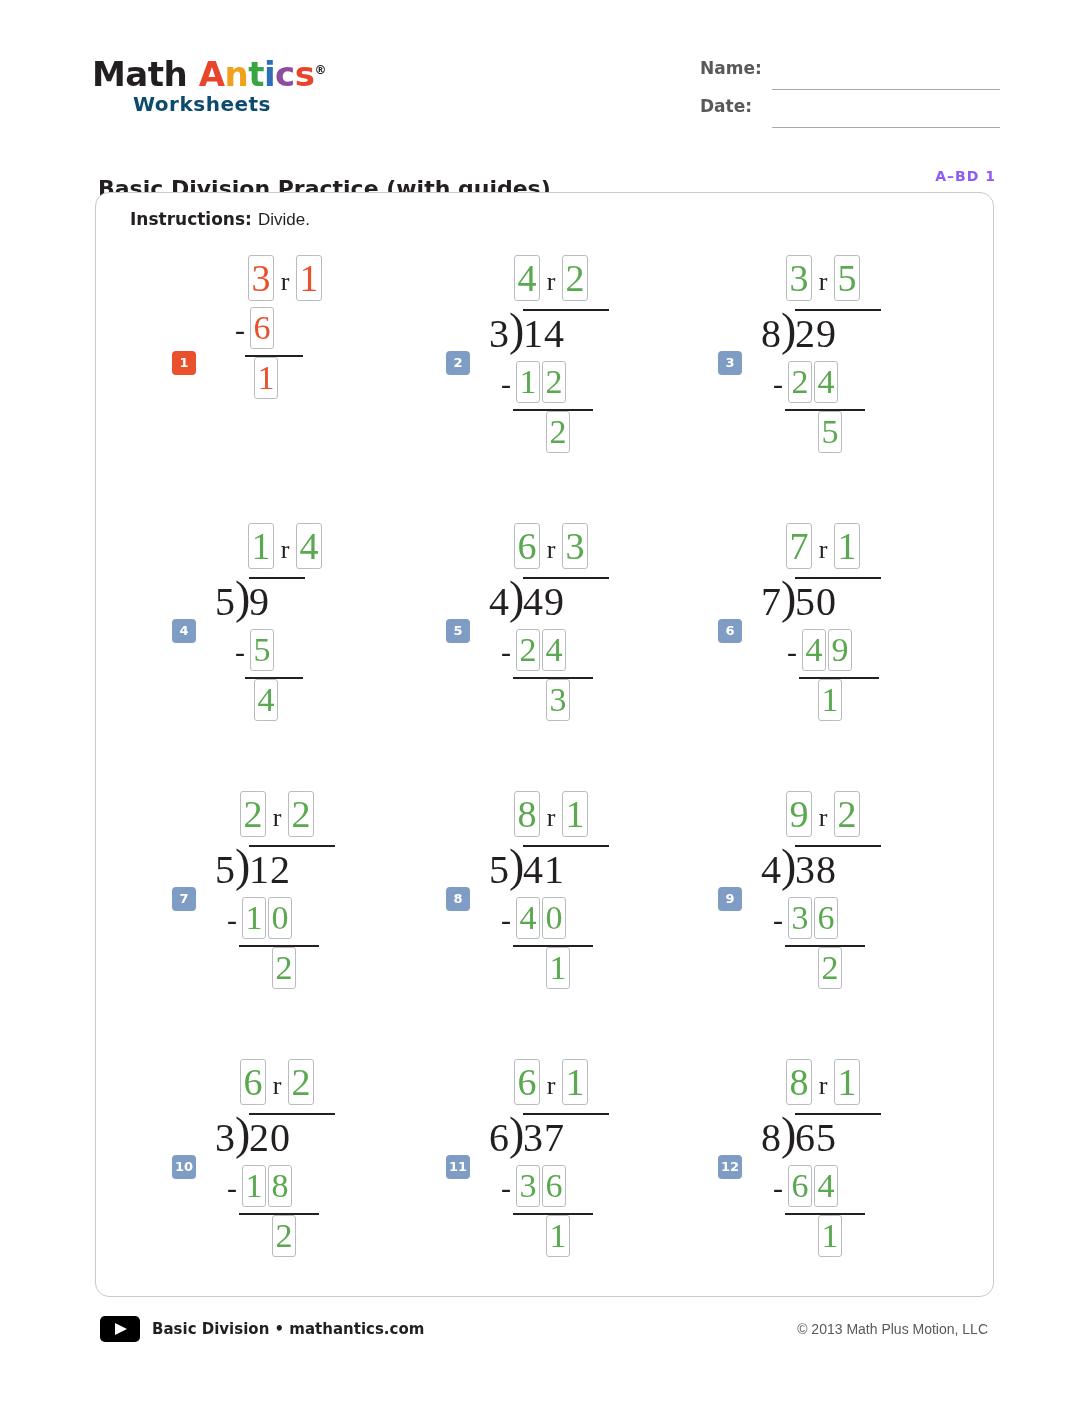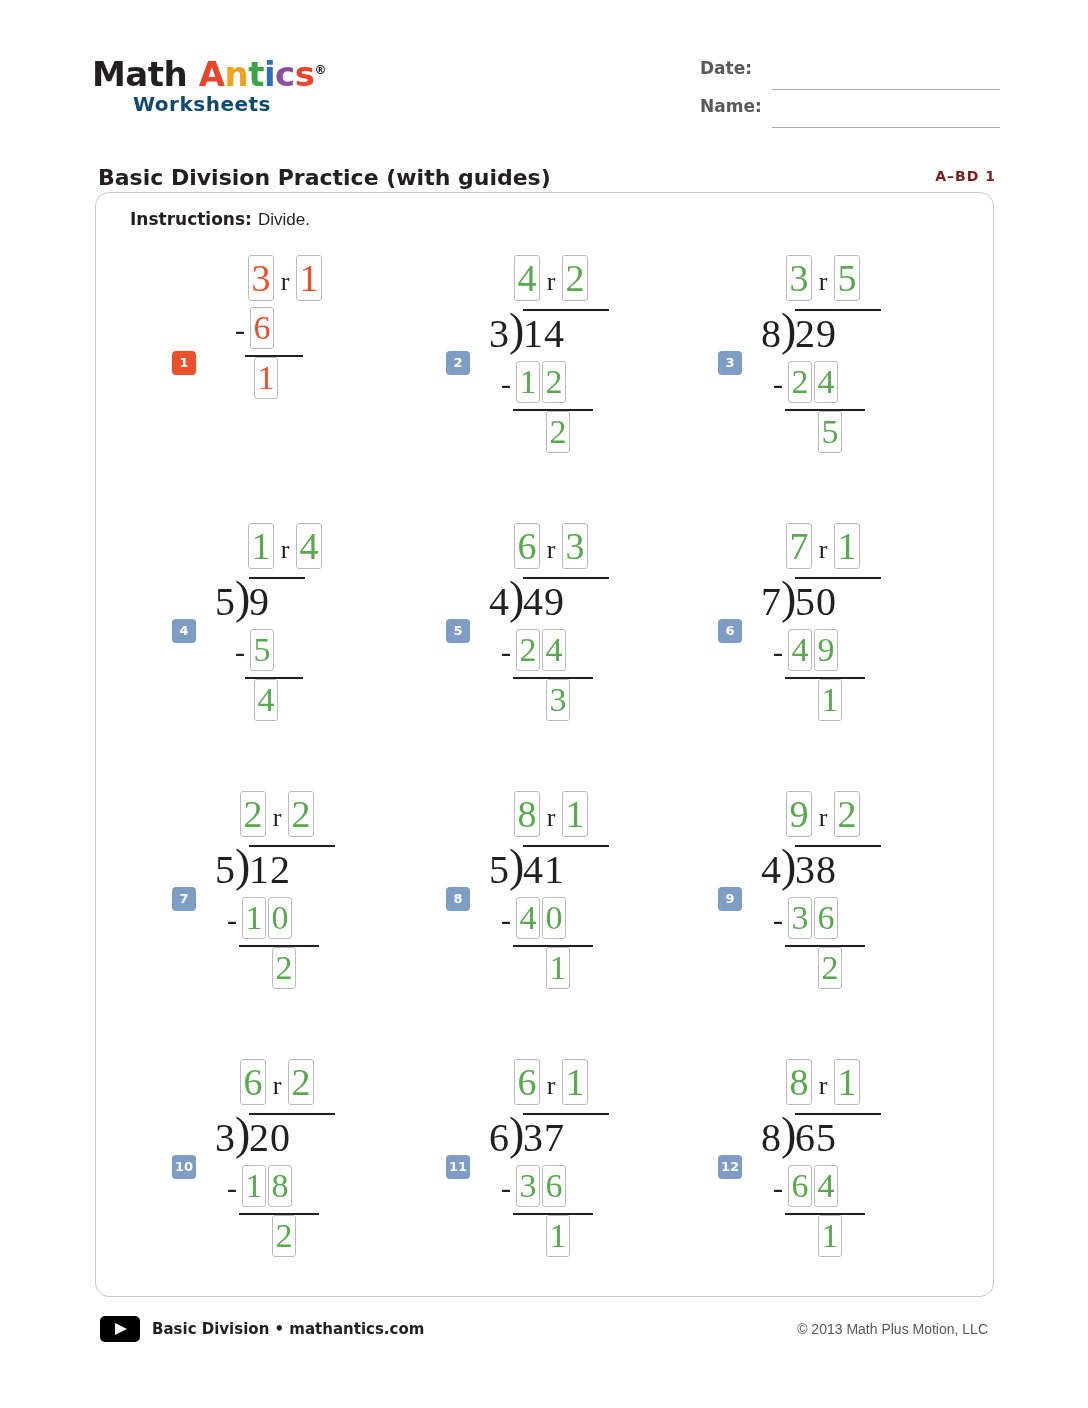--- a/index.html
+++ b/index.html
@@ -86,34 +86,34 @@
   
   .title-row {
     position: absolute;
     top: 160px;
     left: 0;
     width: 1088px;
   }
   .worksheet-title {
     position: absolute;
     left: 98px;
-    top: 5px;
+    top: 16px;
     font-family: "DejaVu Sans", sans-serif;
     font-weight: bold;
     font-size: 22px;
     color: #231f20;
   }
   .sheet-code {
     position: absolute;
     right: 92px;
     top: 8px;
     font-family: "DejaVu Sans", sans-serif;
     font-weight: bold;
     font-size: 14px;
-    color: #7f1d1d;
+    color: #8b5cf6;
     letter-spacing: 1px;
   }
 
   
   .panel {
     position: absolute;
     left: 95px;
     top: 192px;
     width: 899px;
     height: 1105px;
@@ -342,25 +342,25 @@
   <div class="logo">
     <div class="logo-line1">
       <span class="m">M</span><span class="m">a</span><span class="m">t</span><span class="m">h</span>
       <span class="a1">A</span><span class="n">n</span><span class="t">t</span><span class="i">i</span><span class="c">c</span><span class="s">s</span><span class="reg">®</span>
     </div>
     <div class="logo-line2">Worksheets</div>
   </div>
 
   <div class="name-date">
     <div class="nd-row">
-      <span class="nd-label">Date:</span>
+      <span class="nd-label">Name:</span>
       <span class="nd-line"></span>
     </div>
     <div class="nd-row">
-      <span class="nd-label">Name:</span>
+      <span class="nd-label">Date:</span>
       <span class="nd-line"></span>
     </div>
   </div>
 </div>
 
 <div class="title-row">
   <div class="worksheet-title">Basic Division Practice (with guides)</div>
   <div class="sheet-code">A–BD  1</div>
 </div>
 
@@ -414,21 +414,21 @@
             <div class="divline" style="position: relative;"><span class="divisor">4</span><span class="bracket">)</span><span class="dividend">49</span><div class="overbar" style="left: 40px; width: 86px; top: 2px; position: absolute;"></div></div>
             <div class="subrow" style="margin-left: 14px;"><span class="minus">-</span><span class="subdigits"><span class="digit green boxed">2</span><span class="digit green boxed">4</span></span><div class="ruler" style="left: 16px; width: 80px; bottom: 0px;"></div></div>
             <div class="remrow" style="margin-left: 62px;"><span class="digit green boxed">3</span></div>
           </div>
         </div>
         <div class="problem c2">
           <div class="pnum">6</div>
           <div class="work">
             <div class="quot" style="margin-left: 30px;"><span class="digit green boxed">7</span><span class="rlet">r</span><span class="digit green boxed">1</span></div>
             <div class="divline" style="position: relative;"><span class="divisor">7</span><span class="bracket">)</span><span class="dividend">50</span><div class="overbar" style="left: 40px; width: 86px; top: 2px; position: absolute;"></div></div>
-            <div class="subrow" style="margin-left: 14px;"><span class="minus">-</span><span class="subdigits"><span class="digit green boxed">4</span><span class="digit green boxed">9</span></span><div class="ruler" style="left: 16px; width: 80px; bottom: 0px;"></div></div>
+            <div class="subrow" style="margin-left: 28px;"><span class="minus">-</span><span class="subdigits"><span class="digit green boxed">4</span><span class="digit green boxed">9</span></span><div class="ruler" style="left: 16px; width: 80px; bottom: 0px;"></div></div>
             <div class="remrow" style="margin-left: 62px;"><span class="digit green boxed">1</span></div>
           </div>
         </div>
       </div>
       <div class="prow">
         <div class="problem c0">
           <div class="pnum">7</div>
           <div class="work">
             <div class="quot" style="margin-left: 30px;"><span class="digit green boxed">2</span><span class="rlet">r</span><span class="digit green boxed">2</span></div>
             <div class="divline" style="position: relative;"><span class="divisor">5</span><span class="bracket">)</span><span class="dividend">12</span><div class="overbar" style="left: 40px; width: 86px; top: 2px; position: absolute;"></div></div>

